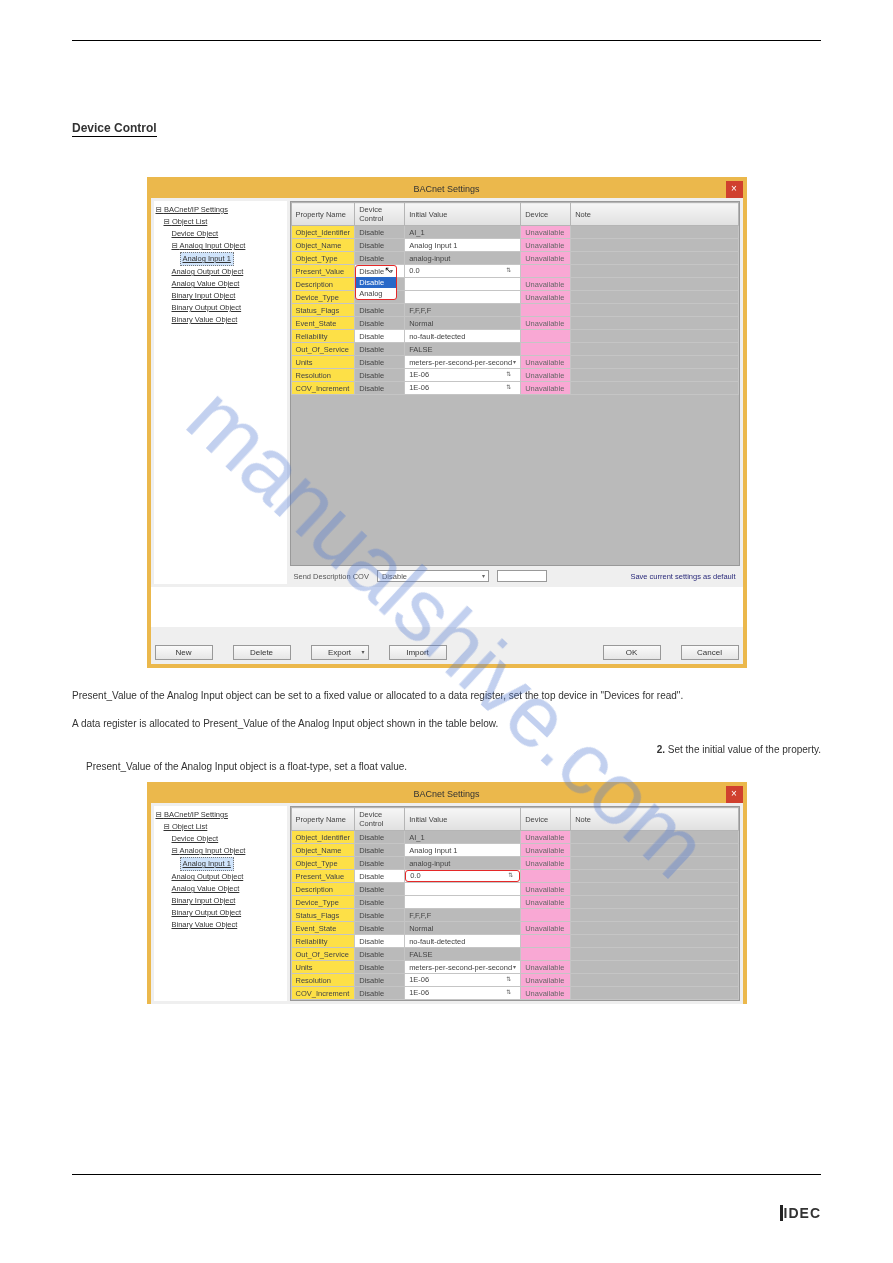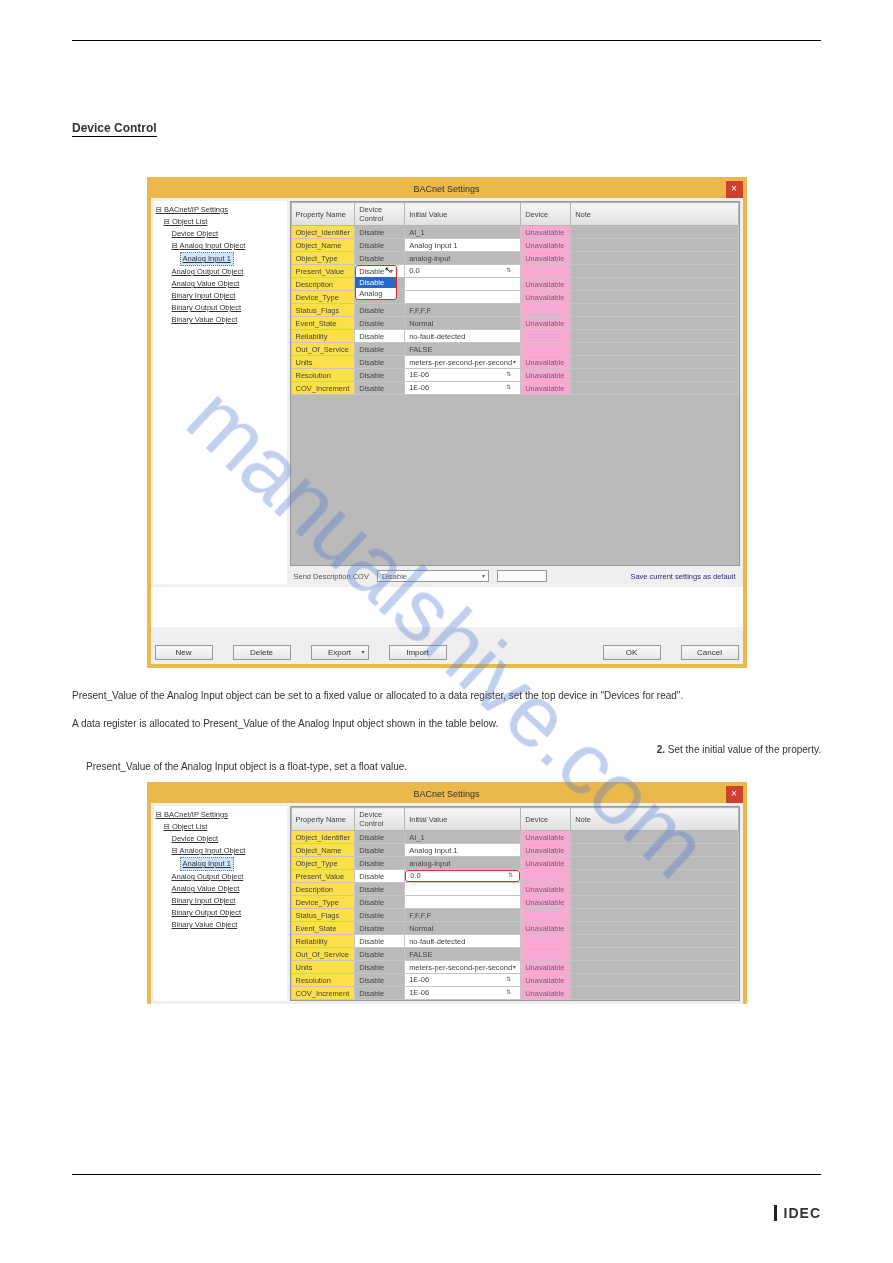--- a/index.html
+++ b/index.html
@@ -43,21 +43,21 @@
   .save-link { margin-left: auto; color: #2a2a7a; font-size: 7.5px; }
   .button-row { padding: 18px 4px 4px 4px; display: flex; gap: 20px; background: #efefef; }
   .btn { background: linear-gradient(#fafafa,#e6e6e6); border: 1px solid #999; padding: 2px 0; width: 58px; text-align: center; font-size: 8px; color: #333; }
   .btn-dd { position: relative; }
   .btn-dd::after { content: '▾'; position: absolute; right: 3px; font-size: 6px; color: #555; }
   .button-row .spacer { flex: 1; }
   .prose { font-size: 10px; color: #333; line-height: 1.6; margin: 10px 0 12px 0; text-align: justify; }
   .prose-step { font-size: 10px; color: #333; margin: 6px 0; text-align: right; }
   .prose-sub { font-size: 10px; color: #333; margin-left: 14px; }
   .footer { display: flex; justify-content: flex-end; padding: 10px 72px 20px 0; }
-  .logo { font-family: Arial Black, Arial, sans-serif; font-weight: 900; font-size: 14px; letter-spacing: 1px; border-left: 3px solid #222; padding-left: 7px; }
+  .logo { font-family: Arial Black, Arial, sans-serif; font-weight: 900; font-size: 14px; letter-spacing: 1px; border-left: 3px solid #222; padding-left: 1px; }
   .watermark { position: fixed; left: 50%; top: 50%; transform: translate(-50%,-50%) rotate(43deg); font-size: 88px; color: rgba(80,120,210,0.35); font-weight: 500; pointer-events: none; z-index: 999; white-space: nowrap; letter-spacing: -1px; }
   .cursor { position: absolute; font-size: 9px; color: #000; }
 </style>
 </head>
 <body>
 
 <div class="watermark">manualshive.com</div>
 
 <div class="page">
   <div class="hr-top"></div>

